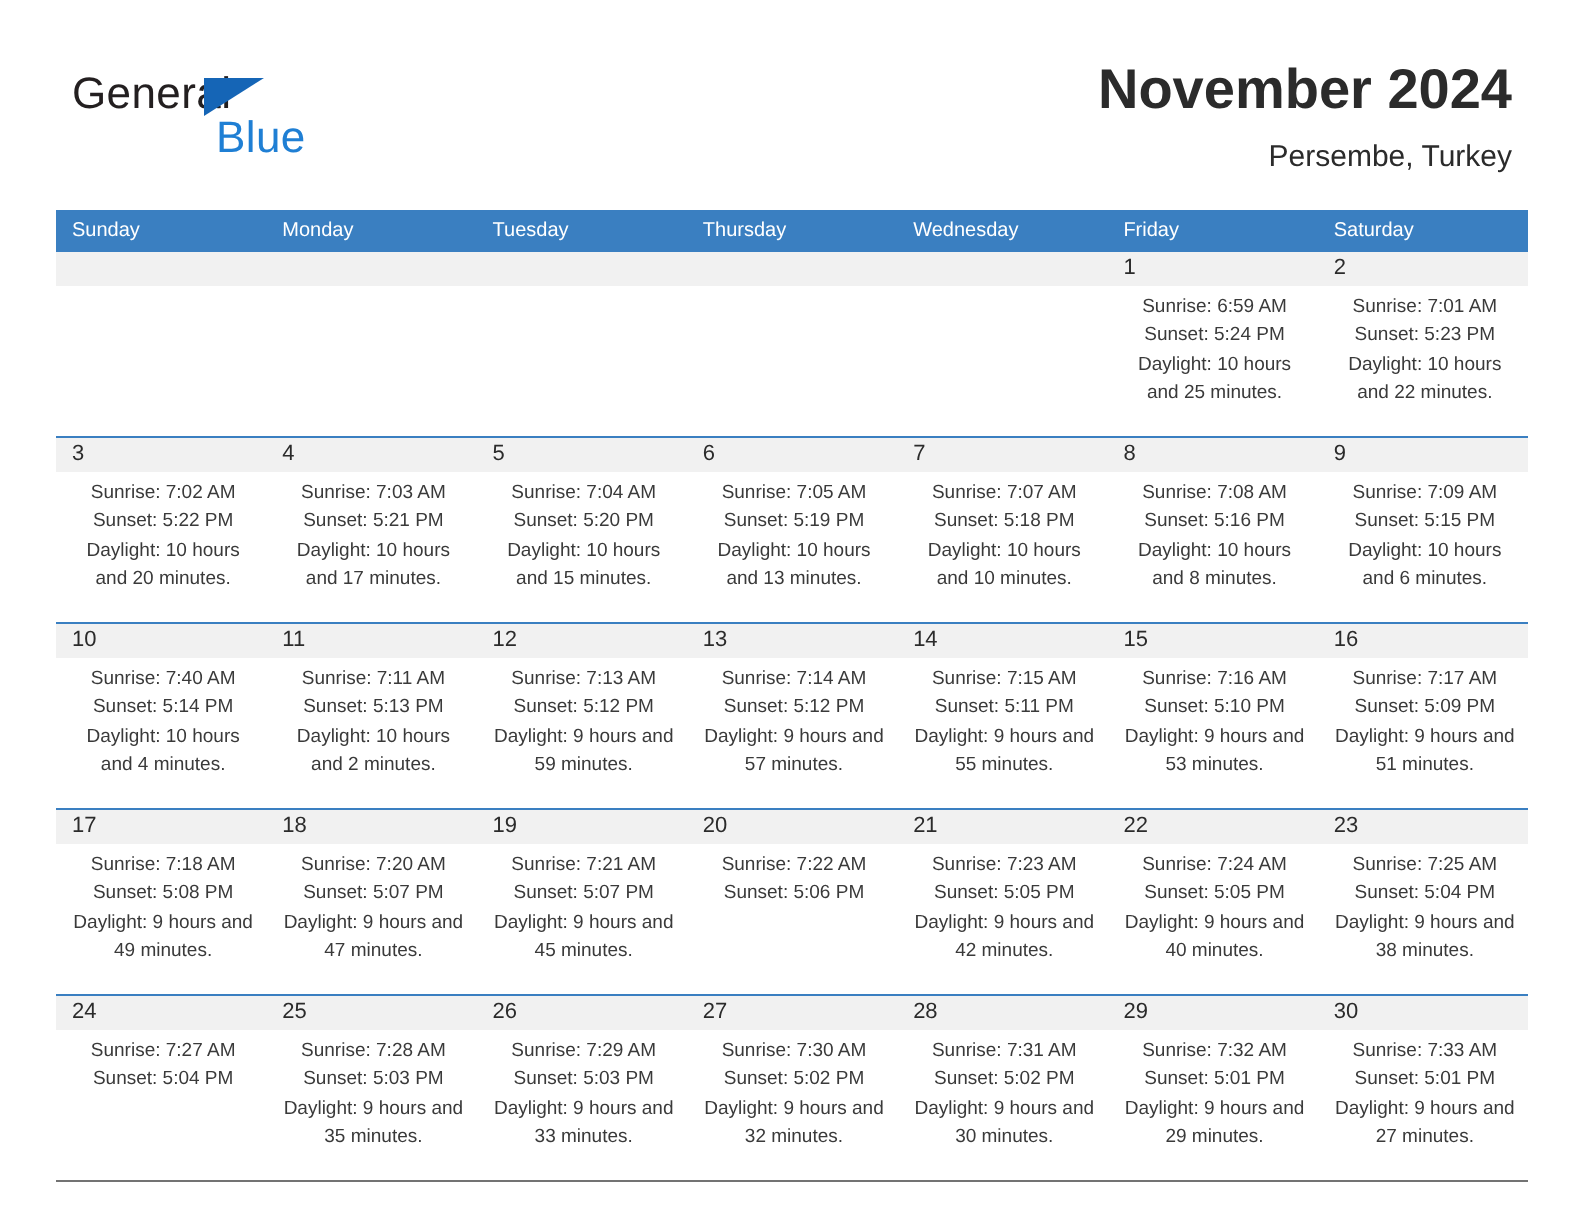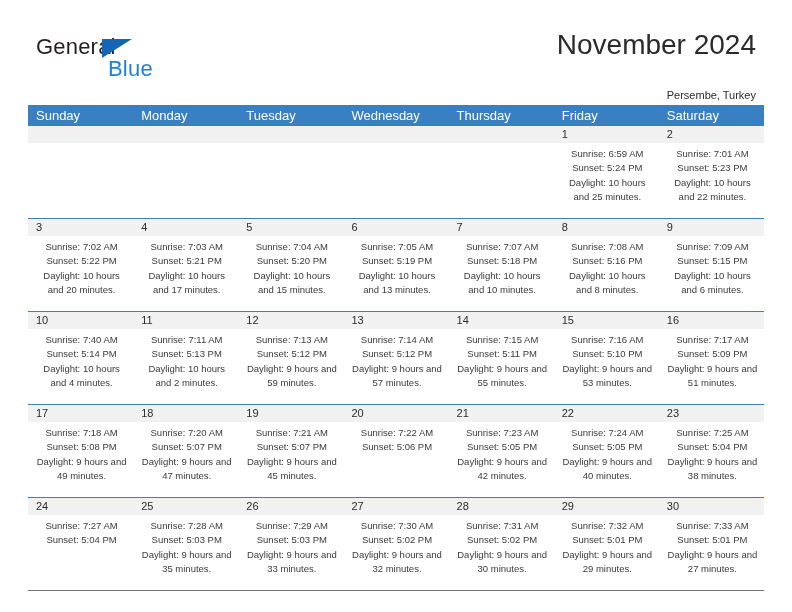--- a/index.html
+++ b/index.html
@@ -66,50 +66,50 @@
   }
 
   .title-block {
     position: absolute;
     right: 36px;
     top: 28px;
     text-align: right;
   }
   .cal-title {
     font-size: 28px;
-    font-weight: normal;
+    font-weight: bold;
     color: #2b2b2b;
     line-height: 34px;
     white-space: nowrap;
   }
   .cal-subtitle {
-    font-size: 11px;
+    font-size: 15px;
     color: #2b2b2b;
     line-height: 22px;
-    margin-top: 22px;
+    margin-top: 6px;
     white-space: nowrap;
   }
 
   
   .calendar {
     position: absolute;
     left: 28px;
     top: 105px;
     width: 736px;
   }
   .weekdays {
     display: flex;
     width: 100%;
     background: #3a7fc1;
   }
   .weekday {
     flex: 1 1 0;
     box-sizing: border-box;
     padding: 4px 0 4px 8px;
-    font-size: 13px;
+    font-size: 10px;
     color: #ffffff;
     height: 21px;
     line-height: 13px;
     overflow: hidden;
     white-space: nowrap;
   }
 
   .week {
     display: flex;
     width: 100%;
@@ -171,22 +171,22 @@
       <div class="cal-subtitle">Persembe, Turkey</div>
     </div>
   </div>
 
   <div class="calendar">
 
     <div class="weekdays">
       <div class="weekday">Sunday</div>
       <div class="weekday">Monday</div>
       <div class="weekday">Tuesday</div>
+      <div class="weekday">Thursday</div>
       <div class="weekday">Wednesday</div>
-      <div class="weekday">Thursday</div>
       <div class="weekday">Friday</div>
       <div class="weekday">Saturday</div>
     </div>
 
     <div id="weeks-container">
         <div class="week">
           <div class="day empty">
             <div class="day-num-band"></div>
           </div>
           <div class="day empty">

